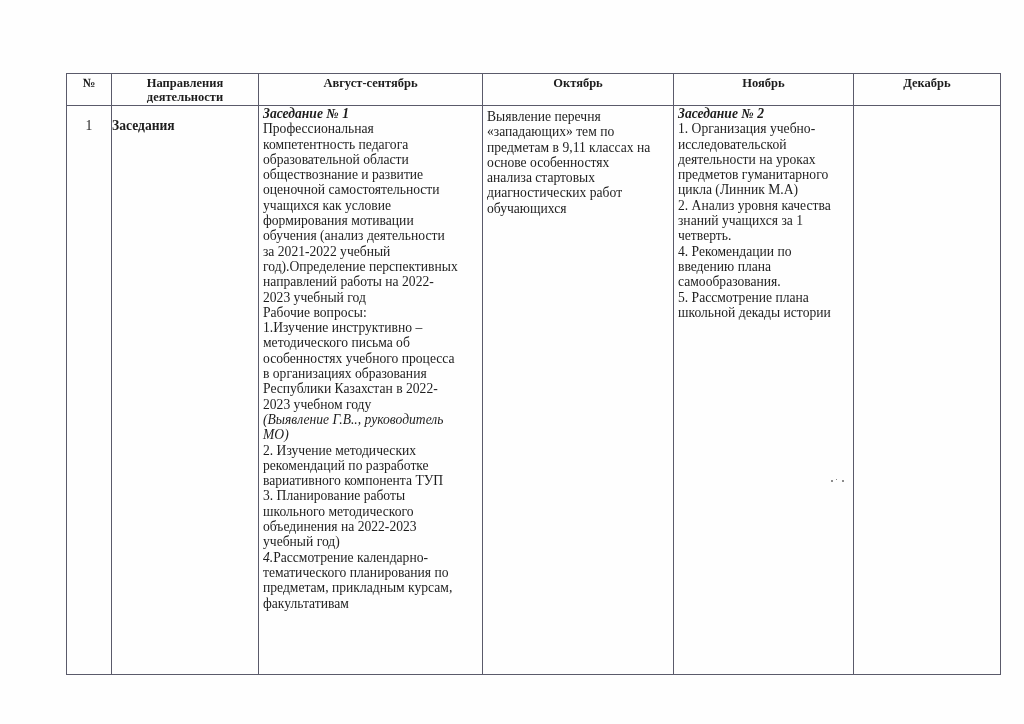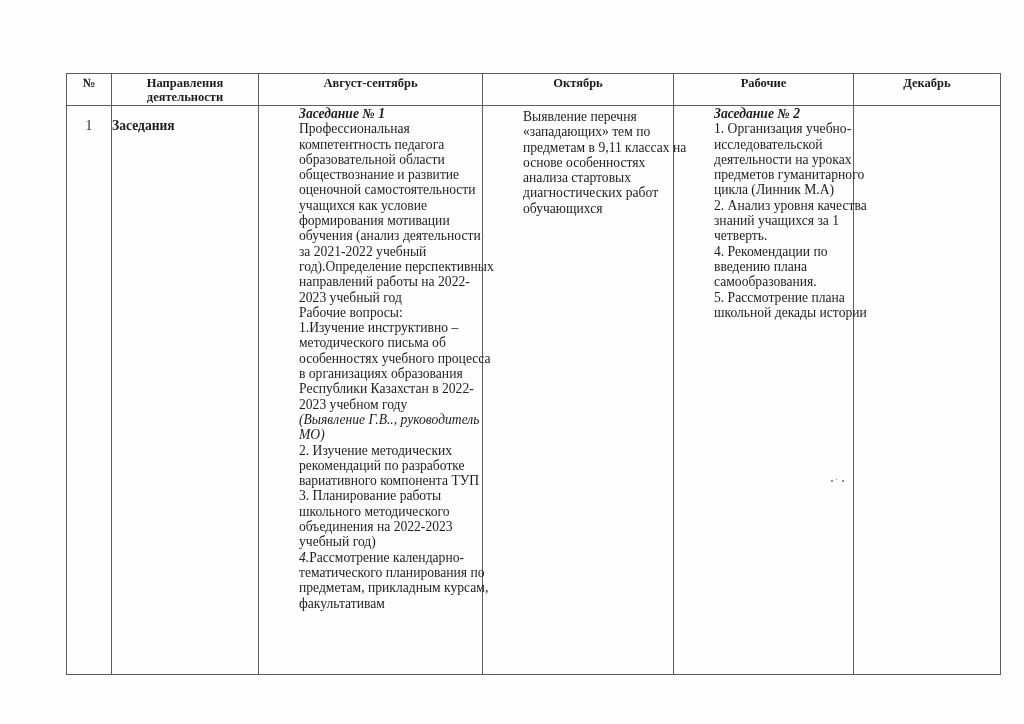--- a/index.html
+++ b/index.html
@@ -48,21 +48,21 @@
     col.c-dir { width: 147px; }
     col.c-aug { width: 224px; }
     col.c-oct { width: 191px; }
     col.c-nov { width: 180px; }
     col.c-dec { width: 147px; }
     .cell-num { text-align: center; padding-top: 12px !important; }
     .cell-dir { font-weight: bold; padding-top: 12px !important; }
     .cell-aug { padding: 0 3px 0 4px !important; }
     .cell-oct { padding: 3px 4px 0 4px !important; text-align: left; }
     .cell-nov { padding: 0 3px 0 4px !important; font-family: Liberation Serif, serif; }
-    .line { display: block; white-space: nowrap; margin-left: 36px; }
+    .line { display: block; white-space: nowrap; }
     .bi { font-weight: bold; font-style: italic; }
     .it { font-style: italic; }
     .speck {
       position: absolute;
       width: 2px; height: 2px;
       background: #666;
       border-radius: 50%;
     }
   </style>
 </head>
@@ -77,21 +77,21 @@
         <col class="c-oct">
         <col class="c-nov">
         <col class="c-dec">
     </colgroup>
     <thead>
       <tr>
         <th>№</th>
         <th>Направления деятельности</th>
         <th>Август-сентябрь</th>
         <th>Октябрь</th>
-        <th>Рабочие</th>
+        <th>Ноябрь</th>
         <th>Декабрь</th>
       </tr>
     </thead>
     <tbody>
       <tr>
         <td class="cell-num">1</td>
         <td class="cell-dir">Заседания</td>
         <td class="cell-aug">
           <span class="line bi">Заседание № 1</span>
           <div id="aug-lines">

